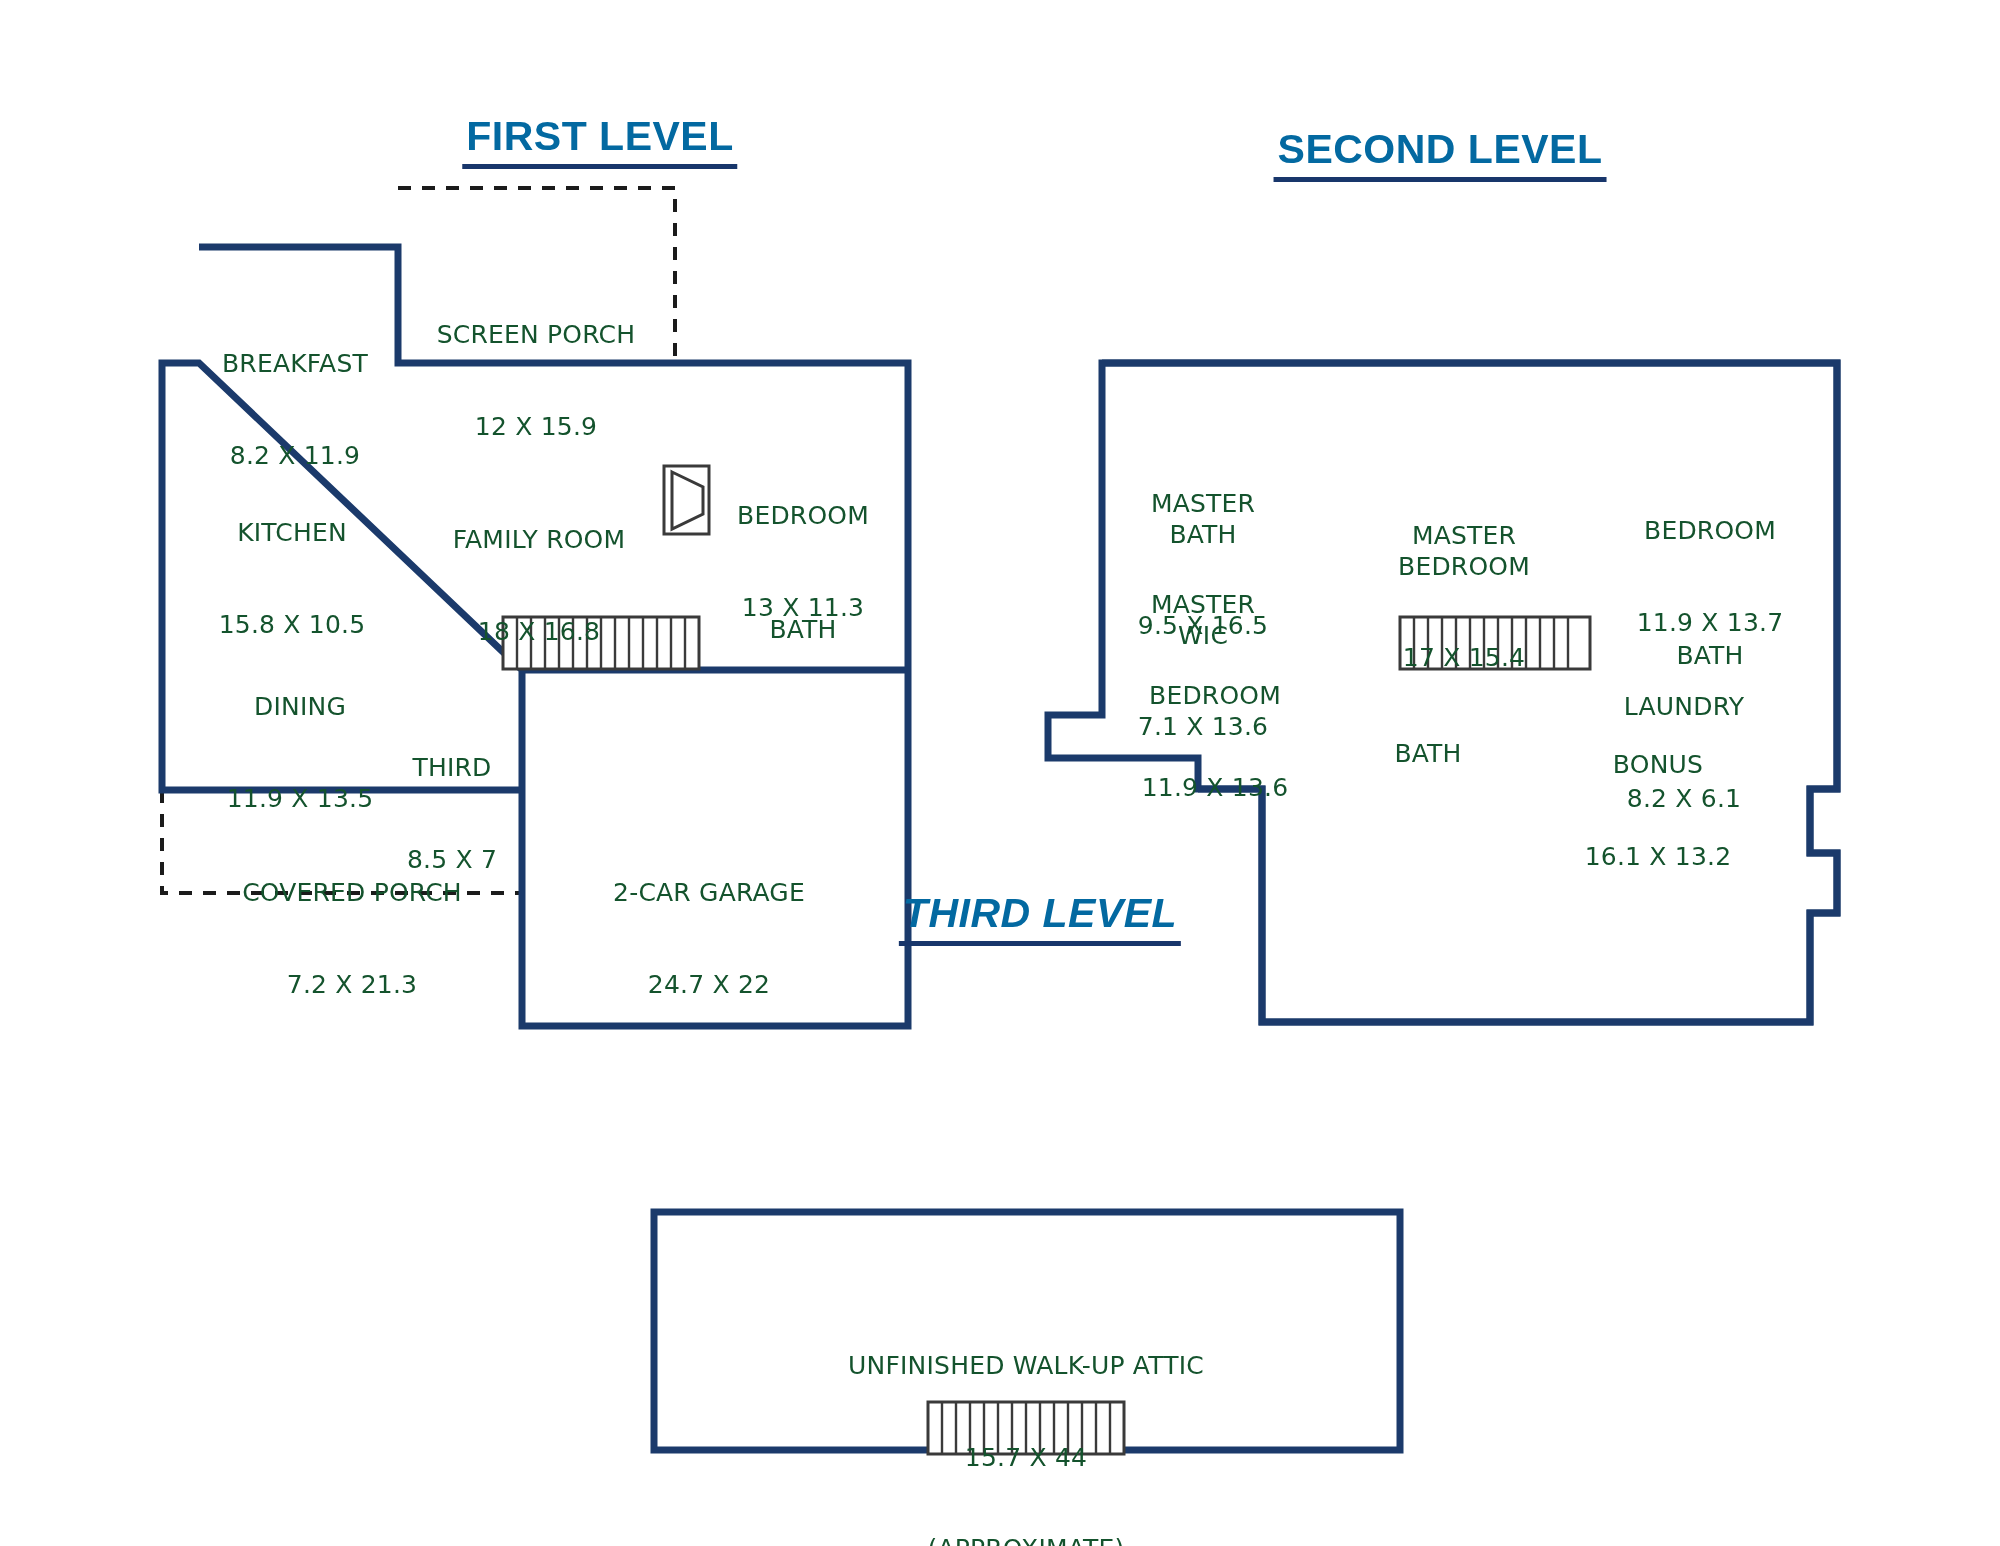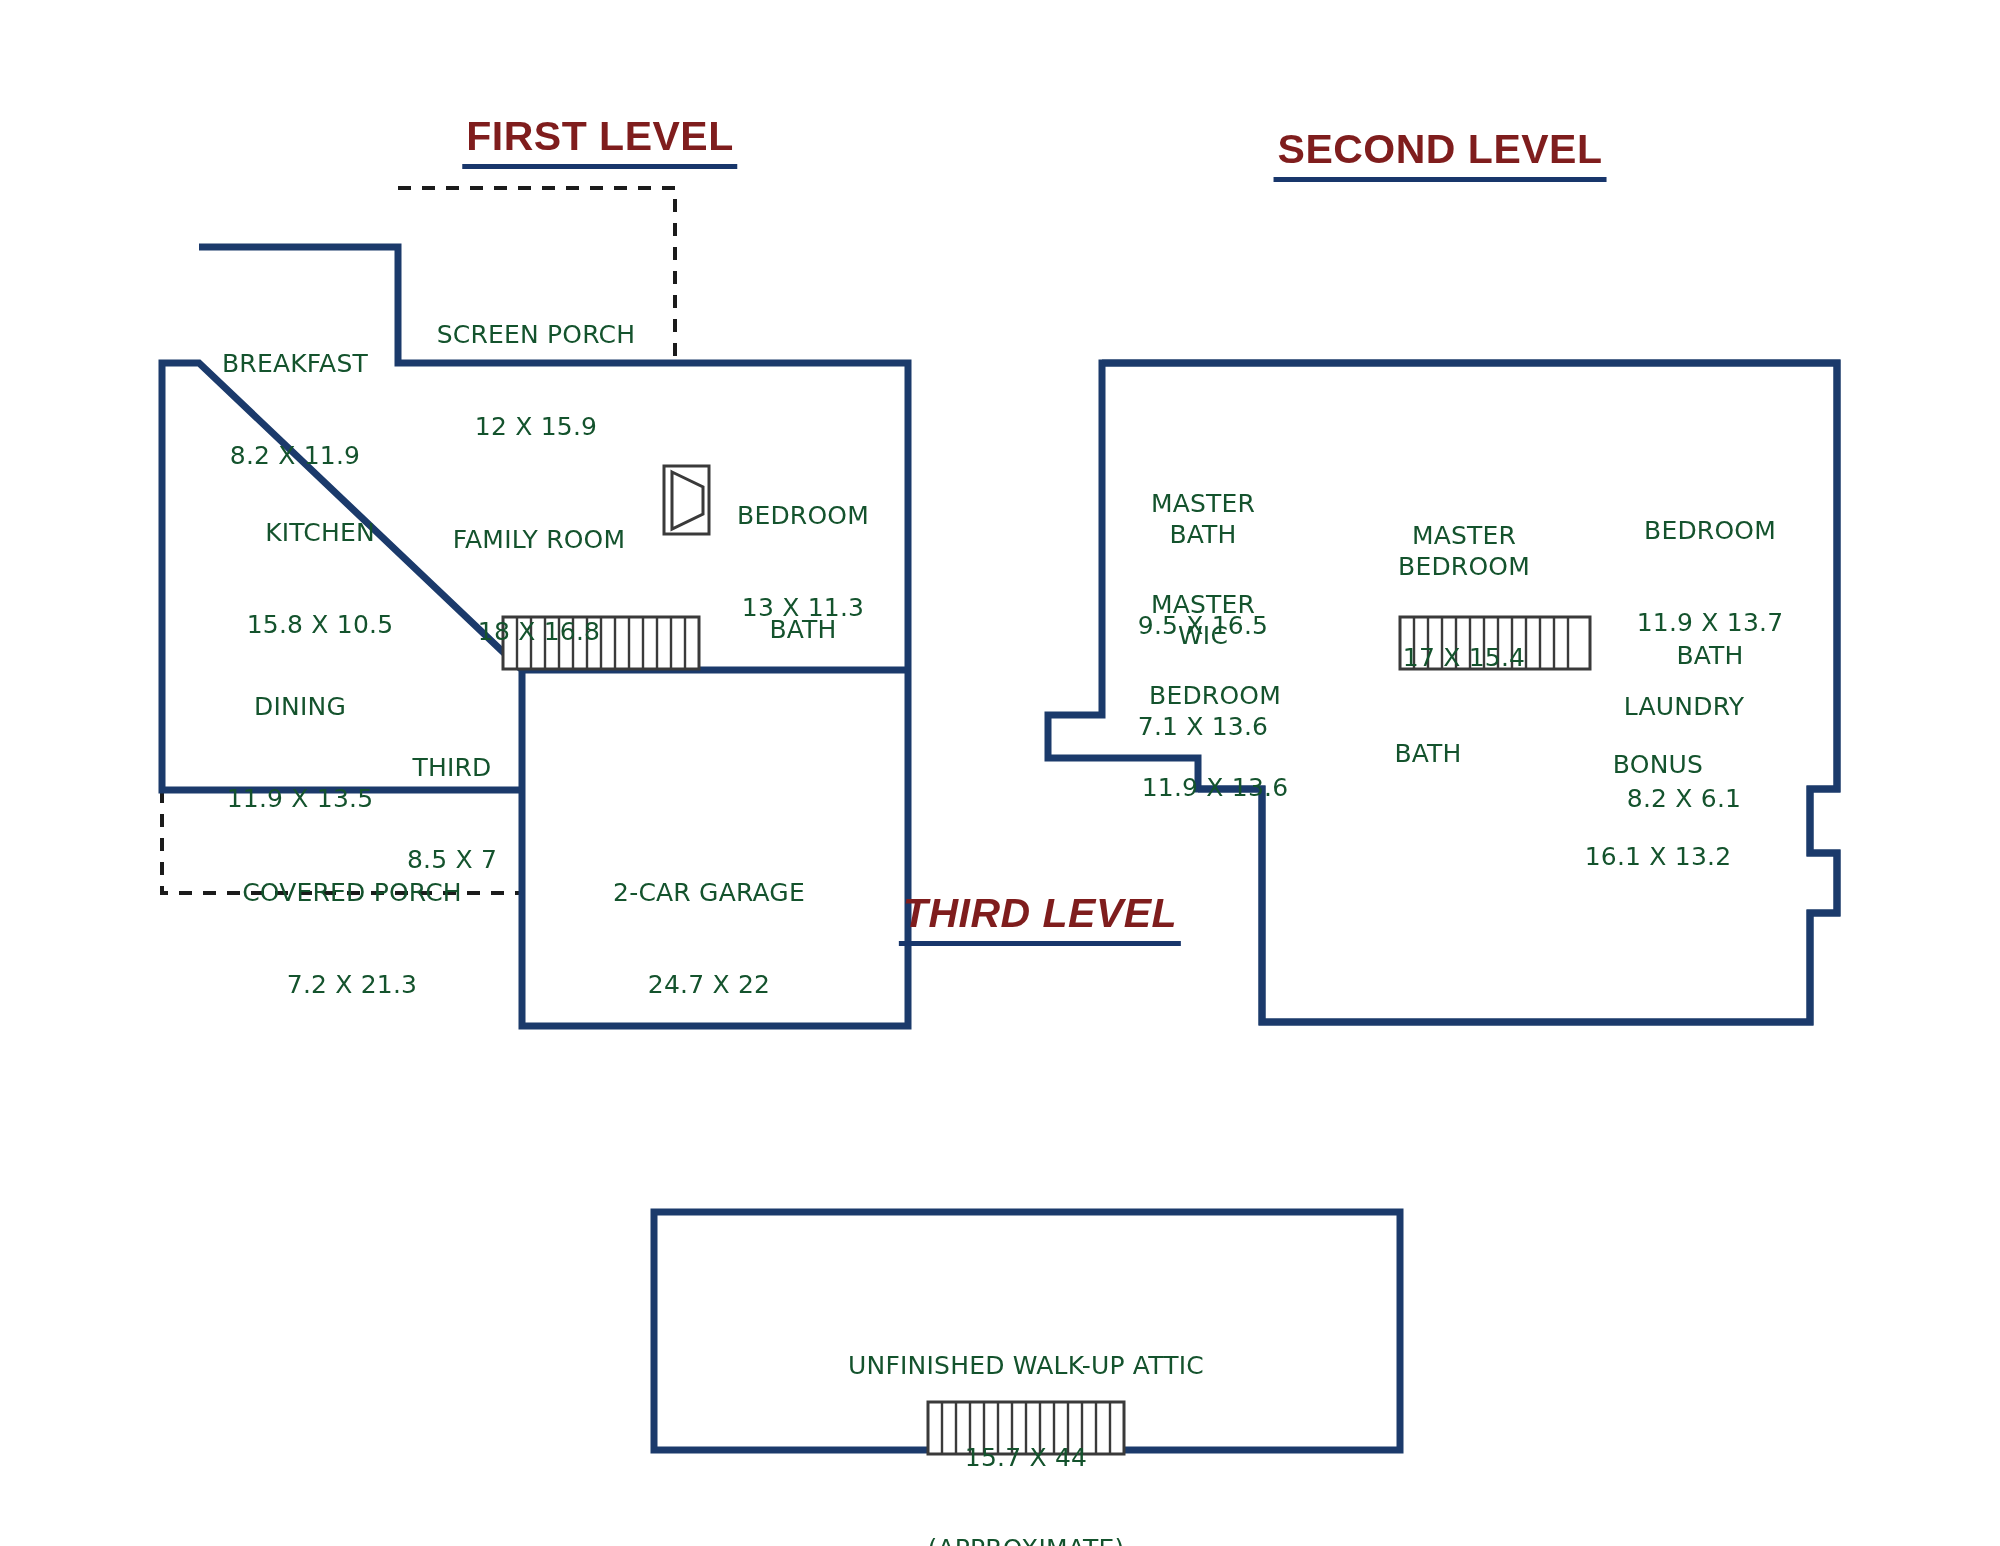--- a/index.html
+++ b/index.html
@@ -14,21 +14,21 @@
     font-family: "DejaVu Sans", sans-serif;
     overflow: hidden;
   }
 
   .level-title {
     position: absolute;
     font-family: "Liberation Sans", sans-serif;
     font-weight: bold;
     font-size: 41px;
     letter-spacing: 0.5px;
-    color: #7f1d1d;
+    color: #0369a1;
     text-align: center;
     white-space: nowrap;
     transform: translateX(-50%);
   }
   .level-title .tx { display: inline-block; padding: 0 4px 6px 4px; }
   .level-title .rule {
     display: block;
     height: 5px;
     background: #18366b;
     margin-top: -2px;
@@ -99,21 +99,21 @@
 <div class="room-label" style="left:536px; top:259px;">
   <span class="nm">SCREEN PORCH</span>
   <span class="dm">12 X 15.9</span>
 </div>
 
 <div class="room-label" style="left:295px; top:288px;">
   <span class="nm">BREAKFAST</span>
   <span class="dm">8.2 X 11.9</span>
 </div>
 
-<div class="room-label" style="left:320px; top:457px;">
+<div class="room-label" style="left:292px; top:457px;">
   <span class="nm">KITCHEN</span>
   <span class="dm">15.8 X 10.5</span>
 </div>
 
 <div class="room-label" style="left:539px; top:464px;">
   <span class="nm">FAMILY ROOM</span>
   <span class="dm">18 X 16.8</span>
 </div>
 
 <div class="room-label" style="left:803px; top:440px;">

